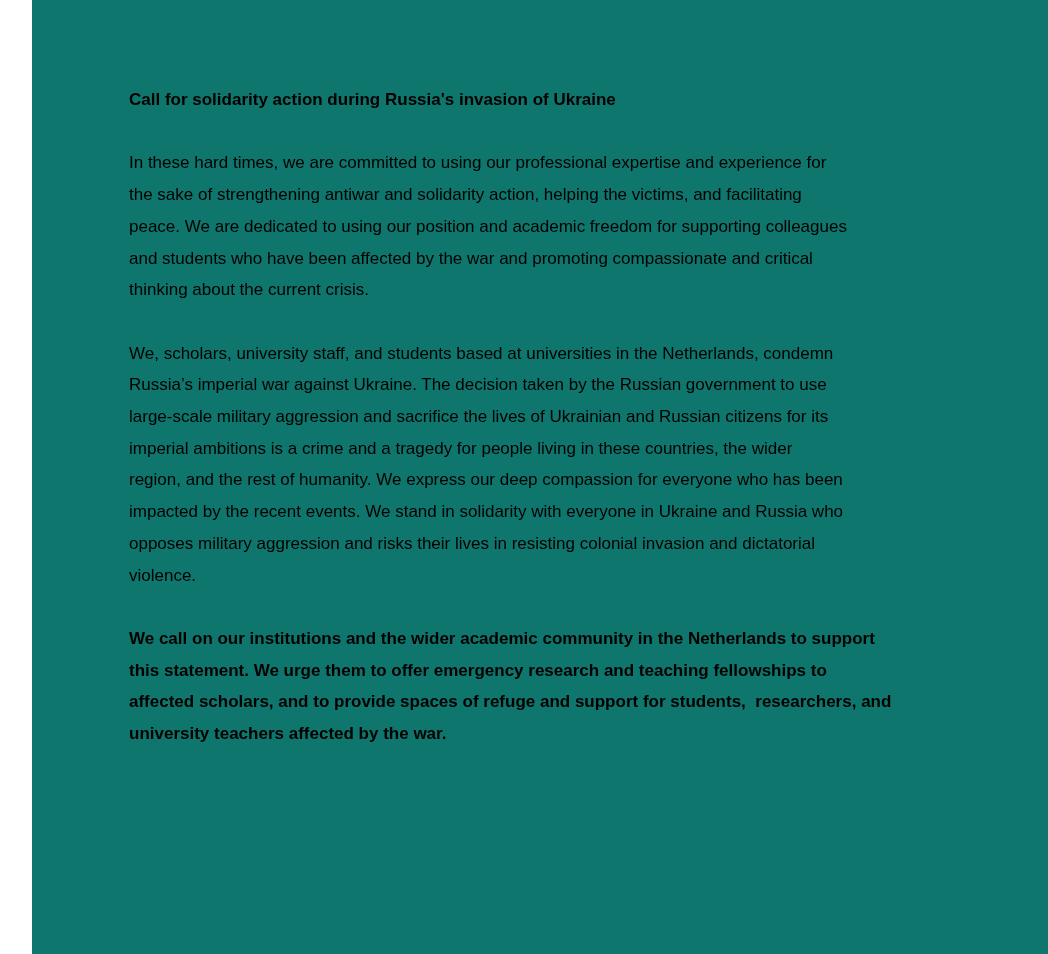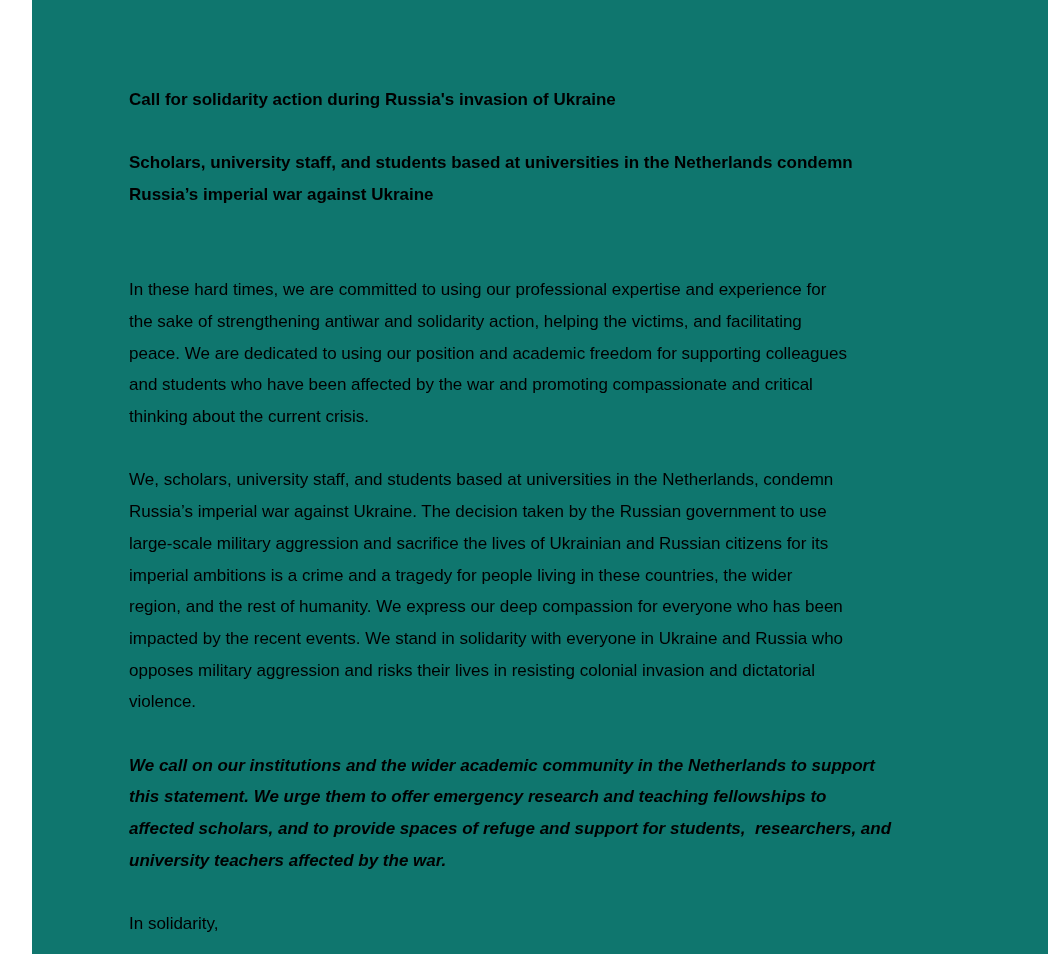--- a/index.html
+++ b/index.html
@@ -38,34 +38,31 @@
   .subtitle {
     font-weight: bold;
     margin: 0 0 63.4px 0;
   }
   .para {
     font-weight: normal;
     margin: 0 0 31.7px 0;
   }
   .para.bold {
     font-weight: bold;
-    font-style: italic;
   }
   .para.closing {
     margin: 0;
   }
 </style>
 </head>
 <body>
 
 <div class="doc">
   <h1 class="title">Call for solidarity action during Russia's invasion of Ukraine</h1>
 
-  <h2 class="subtitle">Scholars, university staff, and students based at universities in the Netherlands condemn
-Russia’s imperial war against Ukraine</h2>
 
   <p class="para">In these hard times, we are committed to using our professional expertise and experience for
 the sake of strengthening antiwar and solidarity action, helping the victims, and facilitating
 peace. We are dedicated to using our position and academic freedom for supporting colleagues
 and students who have been affected by the war and promoting compassionate and critical
 thinking about the current crisis.</p>
 
   <p class="para">We, scholars, university staff, and students based at universities in the Netherlands, condemn
 Russia’s imperial war against Ukraine. The decision taken by the Russian government to use
 large-scale military aggression and sacrifice the lives of Ukrainian and Russian citizens for its
@@ -73,14 +70,13 @@
 region, and the rest of humanity. We express our deep compassion for everyone who has been
 impacted by the recent events. We stand in solidarity with everyone in Ukraine and Russia who
 opposes military aggression and risks their lives in resisting colonial invasion and dictatorial
 violence.</p>
 
   <p class="para bold">We call on our institutions and the wider academic community in the Netherlands to support
 this statement. We urge them to offer emergency research and teaching fellowships to
 affected scholars, and to provide spaces of refuge and support for students,  researchers, and
 university teachers affected by the war.</p>
 
-  <p class="para closing">In solidarity,</p>
 </div>
 
 </body></html>

